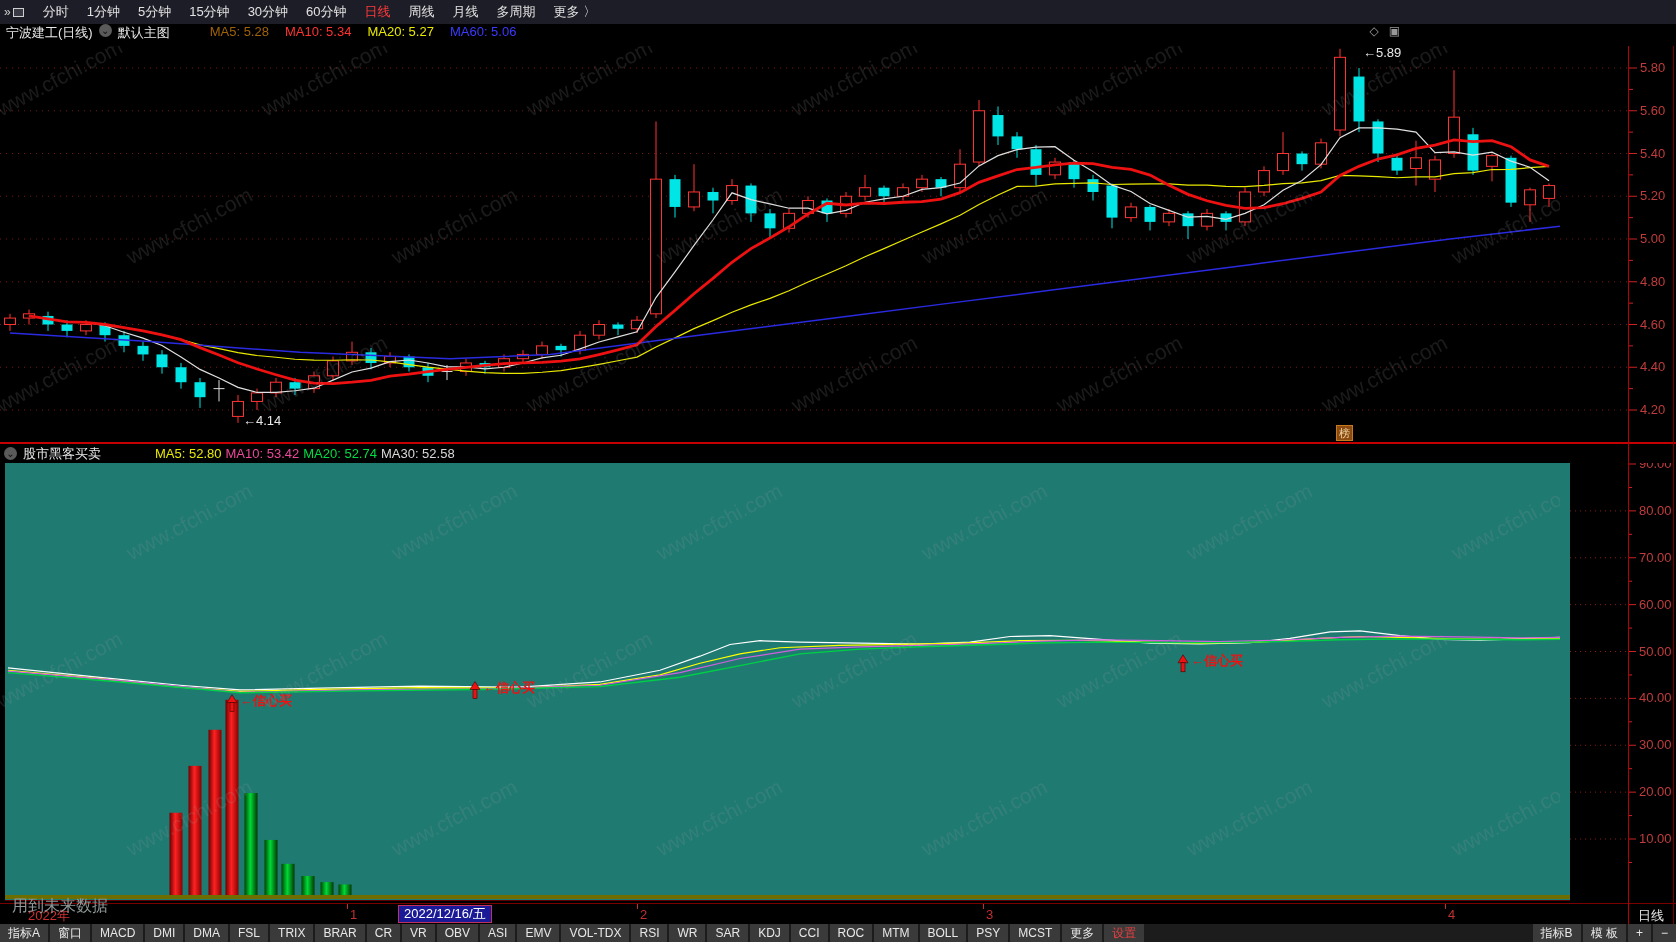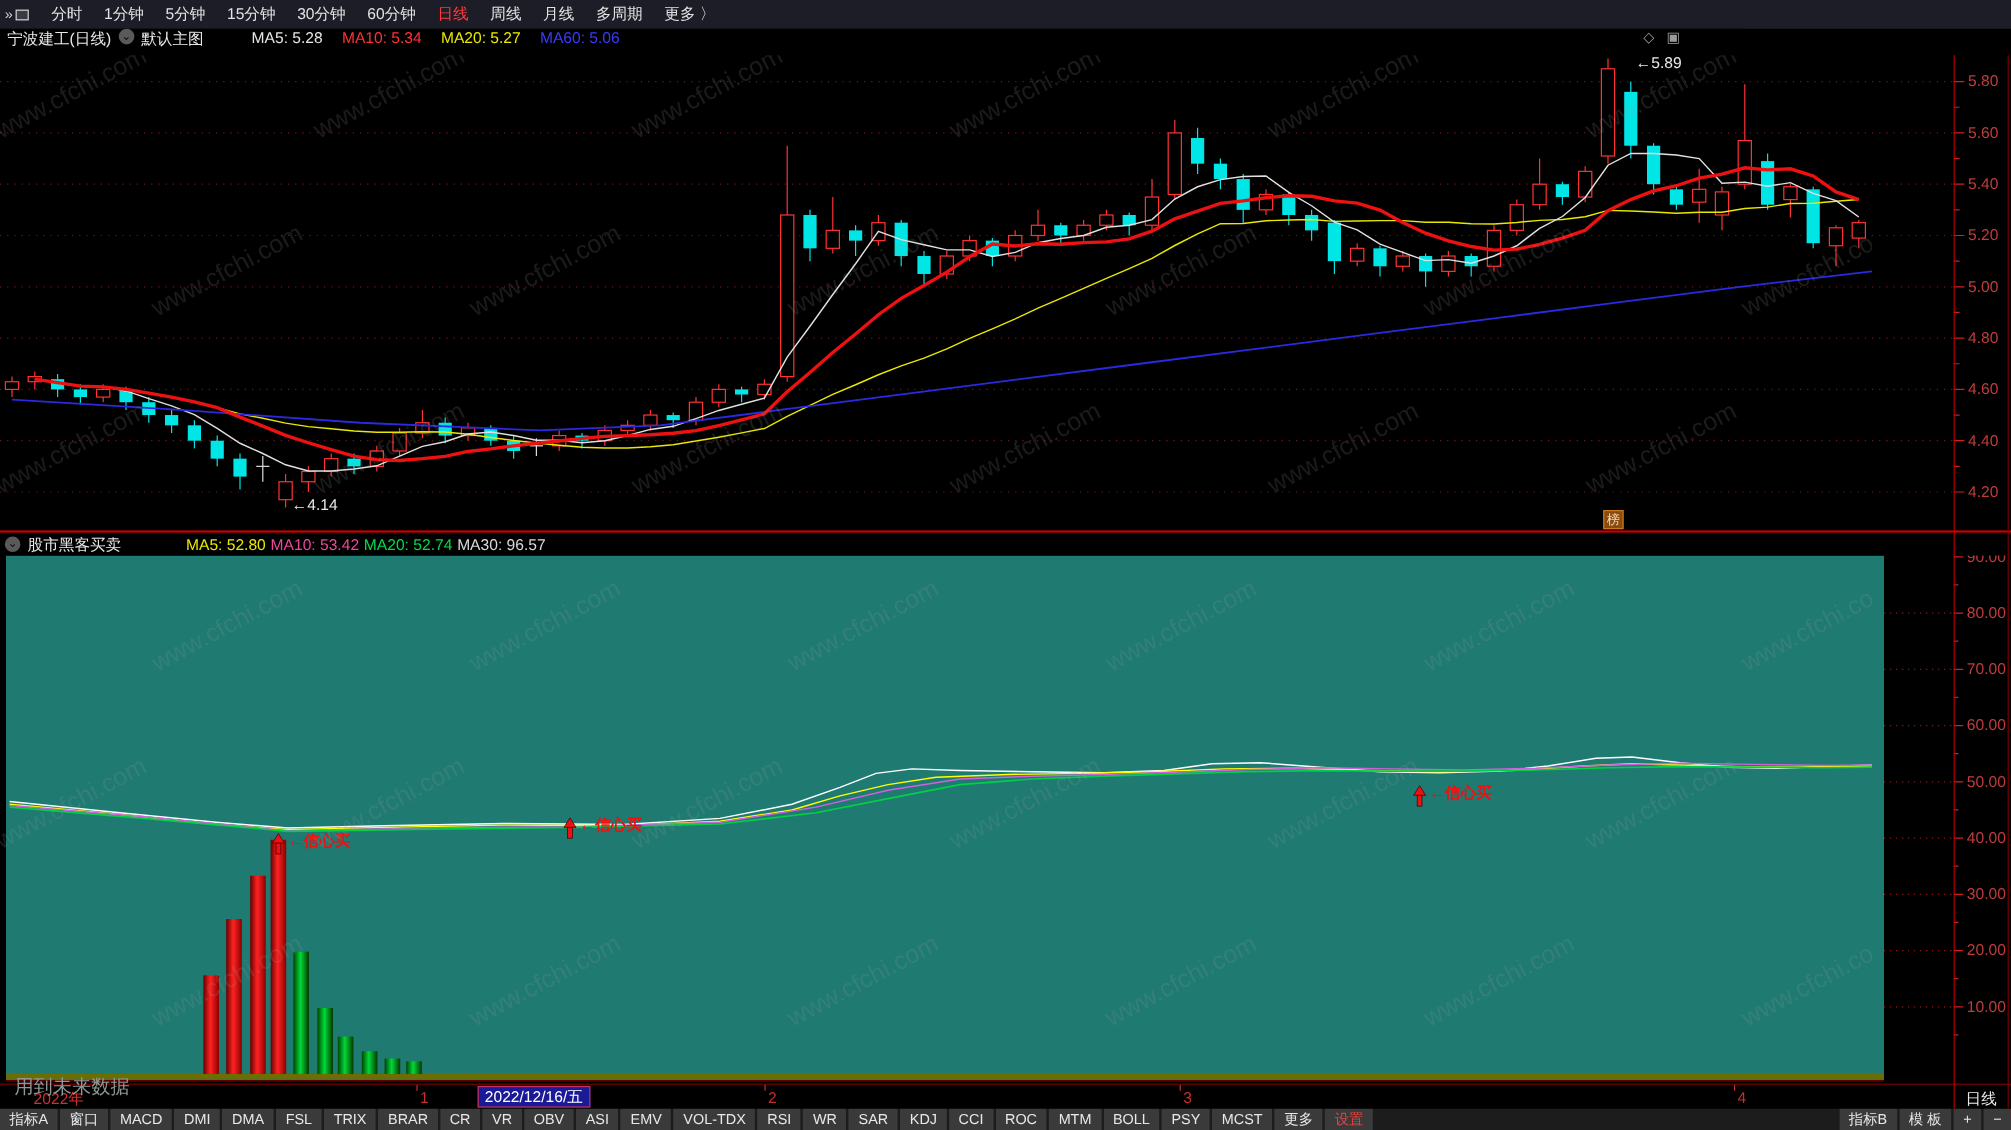--- a/index.html
+++ b/index.html
@@ -77,21 +77,21 @@
         <span class="tb-item">多周期</span>
         <span class="tb-item">更多 〉</span>
       </div>
   </div>
 
   <div class="symbol-bar">
     <span class="sym-name">宁波建工(日线)</span>
     <span class="circle-ico">⌄</span>
     <span>默认主图</span>
     <span class="ma-wrap" id="ma-labels">
-        <span style="color: #e5e5e5; padding-left: 30px;">MA5: 5.28</span>
+        <span style="color: #a16207; padding-left: 30px;">MA5: 5.28</span>
         <span style="color: rgb(255, 50, 50);">MA10: 5.34</span>
         <span style="color: rgb(232, 232, 0);">MA20: 5.27</span>
         <span style="color: rgb(58, 58, 255);">MA60: 5.06</span>
       </span>
     <span class="sb-icons" id="sb-icons">
         <span>◇</span>
         <span>▣</span>
       </span>
   </div>
 
@@ -307,21 +307,21 @@
   <div class="badge">榜</div>
   <div class="separator"></div>
 
   <div class="ind-header">
     <span class="circle-ico" style="margin-left:4px">⌄</span>
     <span>股市黑客买卖</span>
     <span class="ind-mas" id="ind-mas">
         <span style="color: rgb(232, 232, 0);">MA5: 52.80</span>
         <span style="color: #ec4899;">MA10: 53.42</span>
         <span style="color: rgb(0, 221, 68);">MA20: 52.74</span>
-        <span style="color: rgb(216, 216, 216);">MA30: 96.57</span>
+        <span style="color: rgb(216, 216, 216);">MA30: 52.58</span>
       </span>
   </div>
 
   <div class="ind-panel">
     <svg id="ind-svg" width="1676" height="440">
         <defs>
           <linearGradient id="gradR" x1="0" y1="0" x2="1" y2="0">
             <stop offset="0%" stop-color="#6a0000"></stop>
             <stop offset="45%" stop-color="#ff2222"></stop>
             <stop offset="100%" stop-color="#8a0000"></stop>

